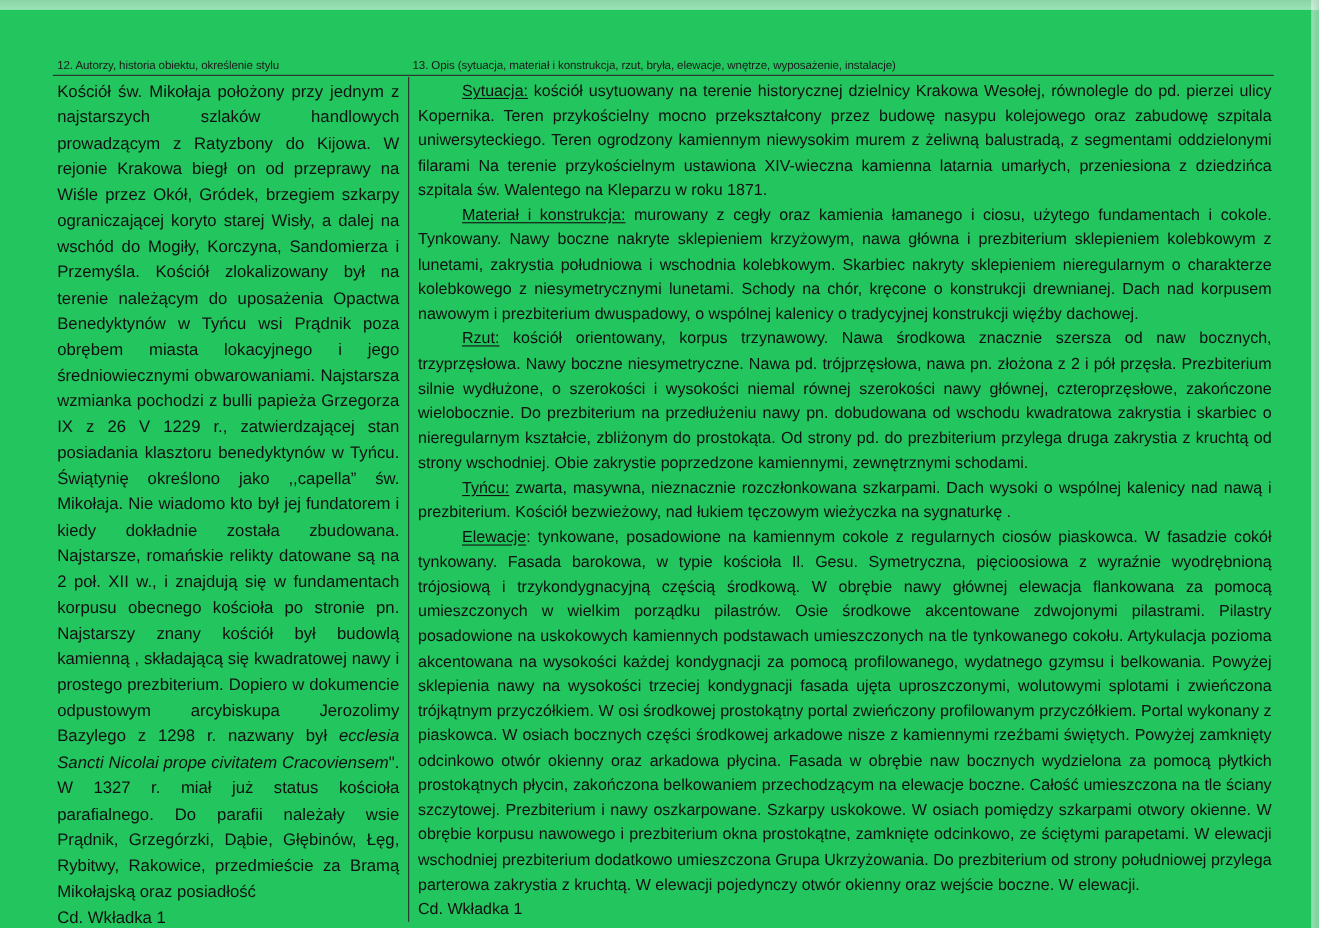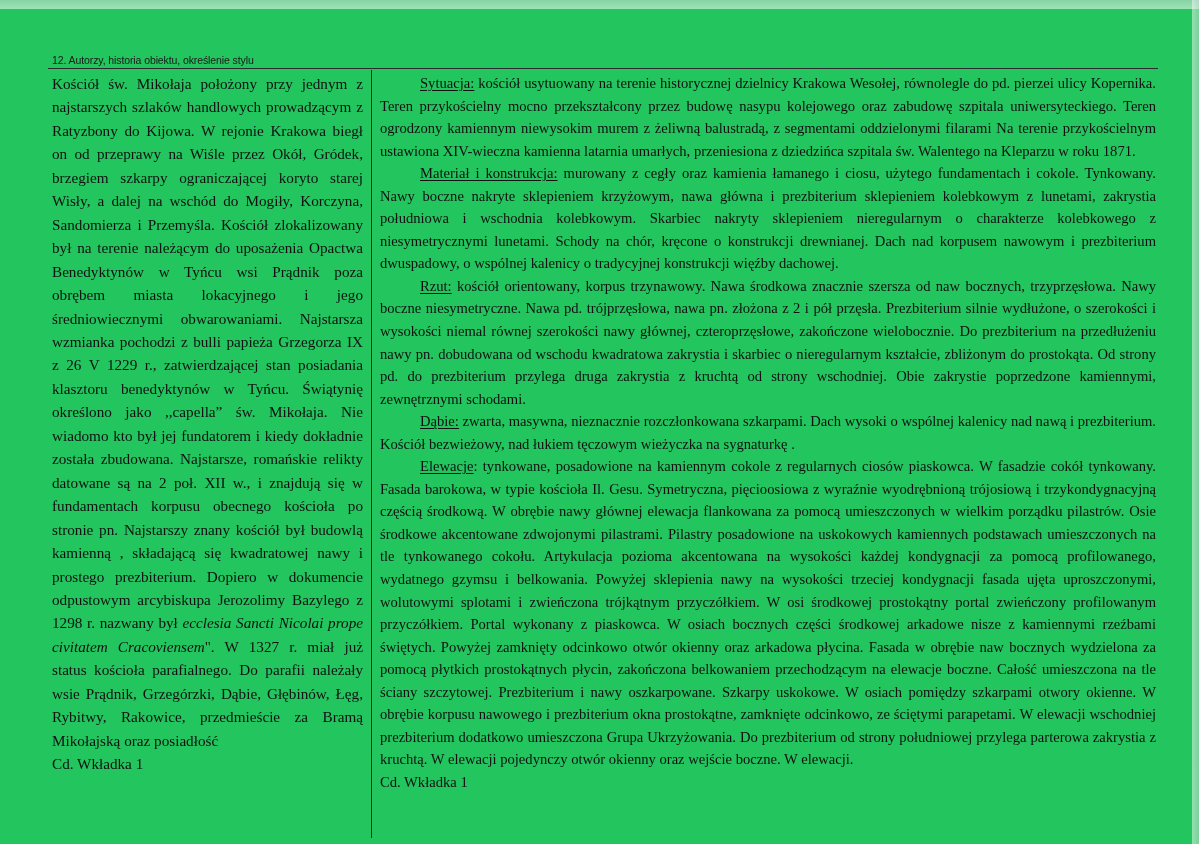--- a/index.html
+++ b/index.html
@@ -115,21 +115,20 @@
     padding: 2px 2px 0 9px;
     margin-left: 0;
     font-size: 14.6px;
     line-height: 22.55px;
   }
 
   .para {
     margin: 0;
     text-align: justify;
     text-justify: inter-word;
-    font-family: Liberation Serif, serif;
   }
   .para-left { margin: 0; }
 
   .section-label {
     text-decoration: underline;
     text-underline-offset: 2px;
     margin-left: 40px;
   }
   .italic-quote { font-style: italic; }
 
@@ -141,20 +140,23 @@
 <div id="scan-page">
   <div id="scan-edge-top"></div>
   <div id="scan-edge-right"></div>
 
   <div id="record-table">
 
     <div class="field-header-row">
       <div class="col-left-head">
         <div class="field-caption">12. Autorzy, historia obiektu, określenie stylu</div>
       </div>
+      <div class="col-right-head">
+        <div class="field-caption">13. Opis (sytuacja, materiał i konstrukcja, rzut, bryła, elewacje, wnętrze, wyposażenie, instalacje)</div>
+      </div>
     </div>
 
     <div id="header-rule"></div>
 
     <div id="body-columns">
 
       <div class="text-col" id="col-left">
         <p class="para para-left"><span>Kościół św. Mikołaja położony przy jednym z najstarszych szlaków handlowych prowadzącym z Ratyzbony do Kijowa. W rejonie Krakowa biegł on od przeprawy na Wiśle przez Okół, Gródek, brzegiem szkarpy ograniczającej koryto starej Wisły, a dalej na wschód do Mogiły, Korczyna, Sandomierza i Przemyśla. Kościół zlokalizowany był na terenie należącym do uposażenia Opactwa Benedyktynów w Tyńcu wsi Prądnik poza obrębem miasta lokacyjnego i jego średniowiecznymi obwarowaniami. Najstarsza wzmianka pochodzi z bulli papieża Grzegorza IX z 26 V 1229 r., zatwierdzającej stan posiadania klasztoru benedyktynów w Tyńcu. Świątynię określono jako ,,capella” św. Mikołaja. Nie wiadomo kto był jej fundatorem i kiedy dokładnie została zbudowana. Najstarsze, romańskie relikty datowane są na 2 poł. XII w., i znajdują się w fundamentach korpusu obecnego kościoła po stronie pn. Najstarszy znany kościół był budowlą kamienną , składającą się kwadratowej nawy i prostego prezbiterium. Dopiero w dokumencie odpustowym arcybiskupa Jerozolimy Bazylego z 1298 r. nazwany był </span><span class="italic-quote">ecclesia Sancti Nicolai prope civitatem Cracoviensem</span><span>". W 1327 r. miał już status kościoła parafialnego. Do parafii należały wsie Prądnik, Grzegórzki, Dąbie, Głębinów, Łęg, Rybitwy, Rakowice, przedmieście za Bramą Mikołajską oraz posiadłość</span></p>
         <p class="para tail-note">Cd. Wkładka 1</p>
       </div>
@@ -162,21 +164,21 @@
       <div id="column-divider"></div>
 
       <div class="text-col" id="col-right">
 
         <p class="para"><span class="section-label">Sytuacja:</span><span> kościół usytuowany na terenie historycznej dzielnicy Krakowa Wesołej, równolegle do pd. pierzei ulicy Kopernika. Teren przykościelny mocno przekształcony przez budowę nasypu kolejowego oraz zabudowę szpitala uniwersyteckiego. Teren ogrodzony kamiennym niewysokim murem z żeliwną balustradą, z segmentami oddzielonymi  filarami Na terenie przykościelnym ustawiona XIV-wieczna kamienna latarnia umarłych, przeniesiona z dziedzińca szpitala św. Walentego na Kleparzu w roku 1871.</span></p>
 
         <p class="para"><span class="section-label">Materiał i konstrukcja:</span><span> murowany z cegły oraz kamienia łamanego i ciosu, użytego fundamentach i cokole. Tynkowany. Nawy boczne nakryte sklepieniem krzyżowym, nawa główna i prezbiterium sklepieniem kolebkowym z lunetami, zakrystia południowa i  wschodnia kolebkowym. Skarbiec nakryty sklepieniem nieregularnym o charakterze kolebkowego z niesymetrycznymi lunetami. Schody na chór, kręcone o konstrukcji drewnianej. Dach nad korpusem nawowym i prezbiterium dwuspadowy, o wspólnej kalenicy o tradycyjnej konstrukcji więźby dachowej.</span></p>
 
         <p class="para"><span class="section-label">Rzut:</span><span> kościół orientowany, korpus trzynawowy. Nawa środkowa znacznie szersza od naw bocznych, trzyprzęsłowa. Nawy boczne niesymetryczne. Nawa pd. trójprzęsłowa, nawa pn. złożona z 2 i pół przęsła. Prezbiterium silnie wydłużone, o szerokości i wysokości niemal równej szerokości nawy głównej, czteroprzęsłowe, zakończone wielobocznie. Do prezbiterium na przedłużeniu nawy pn. dobudowana od wschodu kwadratowa zakrystia i skarbiec o nieregularnym kształcie, zbliżonym do prostokąta. Od strony pd. do prezbiterium przylega druga zakrystia z kruchtą od strony wschodniej. Obie zakrystie poprzedzone kamiennymi, zewnętrznymi schodami.</span></p>
 
-        <p class="para"><span class="section-label">Dąbie:</span><span> zwarta, masywna, nieznacznie rozczłonkowana szkarpami. Dach wysoki o wspólnej kalenicy nad nawą i prezbiterium. Kościół bezwieżowy, nad łukiem tęczowym wieżyczka na sygnaturkę .</span></p>
+        <p class="para"><span class="section-label">Tyńcu:</span><span> zwarta, masywna, nieznacznie rozczłonkowana szkarpami. Dach wysoki o wspólnej kalenicy nad nawą i prezbiterium. Kościół bezwieżowy, nad łukiem tęczowym wieżyczka na sygnaturkę .</span></p>
 
         <p class="para"><span class="section-label">Elewacje</span><span>: tynkowane, posadowione na kamiennym cokole z regularnych ciosów piaskowca. W fasadzie cokół  tynkowany. Fasada barokowa, w typie kościoła Il. Gesu. Symetryczna, pięcioosiowa z wyraźnie wyodrębnioną trójosiową i trzykondygnacyjną częścią środkową. W obrębie nawy głównej elewacja flankowana za pomocą umieszczonych w wielkim porządku pilastrów. Osie środkowe akcentowane zdwojonymi pilastrami. Pilastry posadowione na uskokowych kamiennych podstawach umieszczonych na tle tynkowanego cokołu. Artykulacja pozioma akcentowana na wysokości każdej kondygnacji za pomocą profilowanego, wydatnego gzymsu i belkowania. Powyżej sklepienia nawy na wysokości  trzeciej kondygnacji fasada ujęta uproszczonymi, wolutowymi splotami i zwieńczona trójkątnym przyczółkiem. W osi środkowej prostokątny portal zwieńczony profilowanym przyczółkiem. Portal wykonany z piaskowca. W osiach bocznych części środkowej arkadowe nisze z kamiennymi rzeźbami świętych. Powyżej zamknięty odcinkowo otwór okienny oraz arkadowa płycina. Fasada w obrębie naw bocznych wydzielona za pomocą płytkich prostokątnych płycin, zakończona   belkowaniem przechodzącym na elewacje boczne. Całość umieszczona na tle ściany szczytowej. Prezbiterium i nawy oszkarpowane. Szkarpy uskokowe. W osiach pomiędzy szkarpami otwory okienne. W obrębie korpusu nawowego i prezbiterium okna prostokątne, zamknięte odcinkowo, ze ściętymi  parapetami. W elewacji wschodniej prezbiterium dodatkowo umieszczona Grupa Ukrzyżowania. Do prezbiterium od strony południowej przylega parterowa zakrystia z kruchtą. W elewacji pojedynczy otwór okienny oraz wejście boczne. W elewacji.</span></p>
 
         <p class="para tail-note">Cd. Wkładka 1</p>
       </div>
 
     </div>
   </div>
 </div>
 

